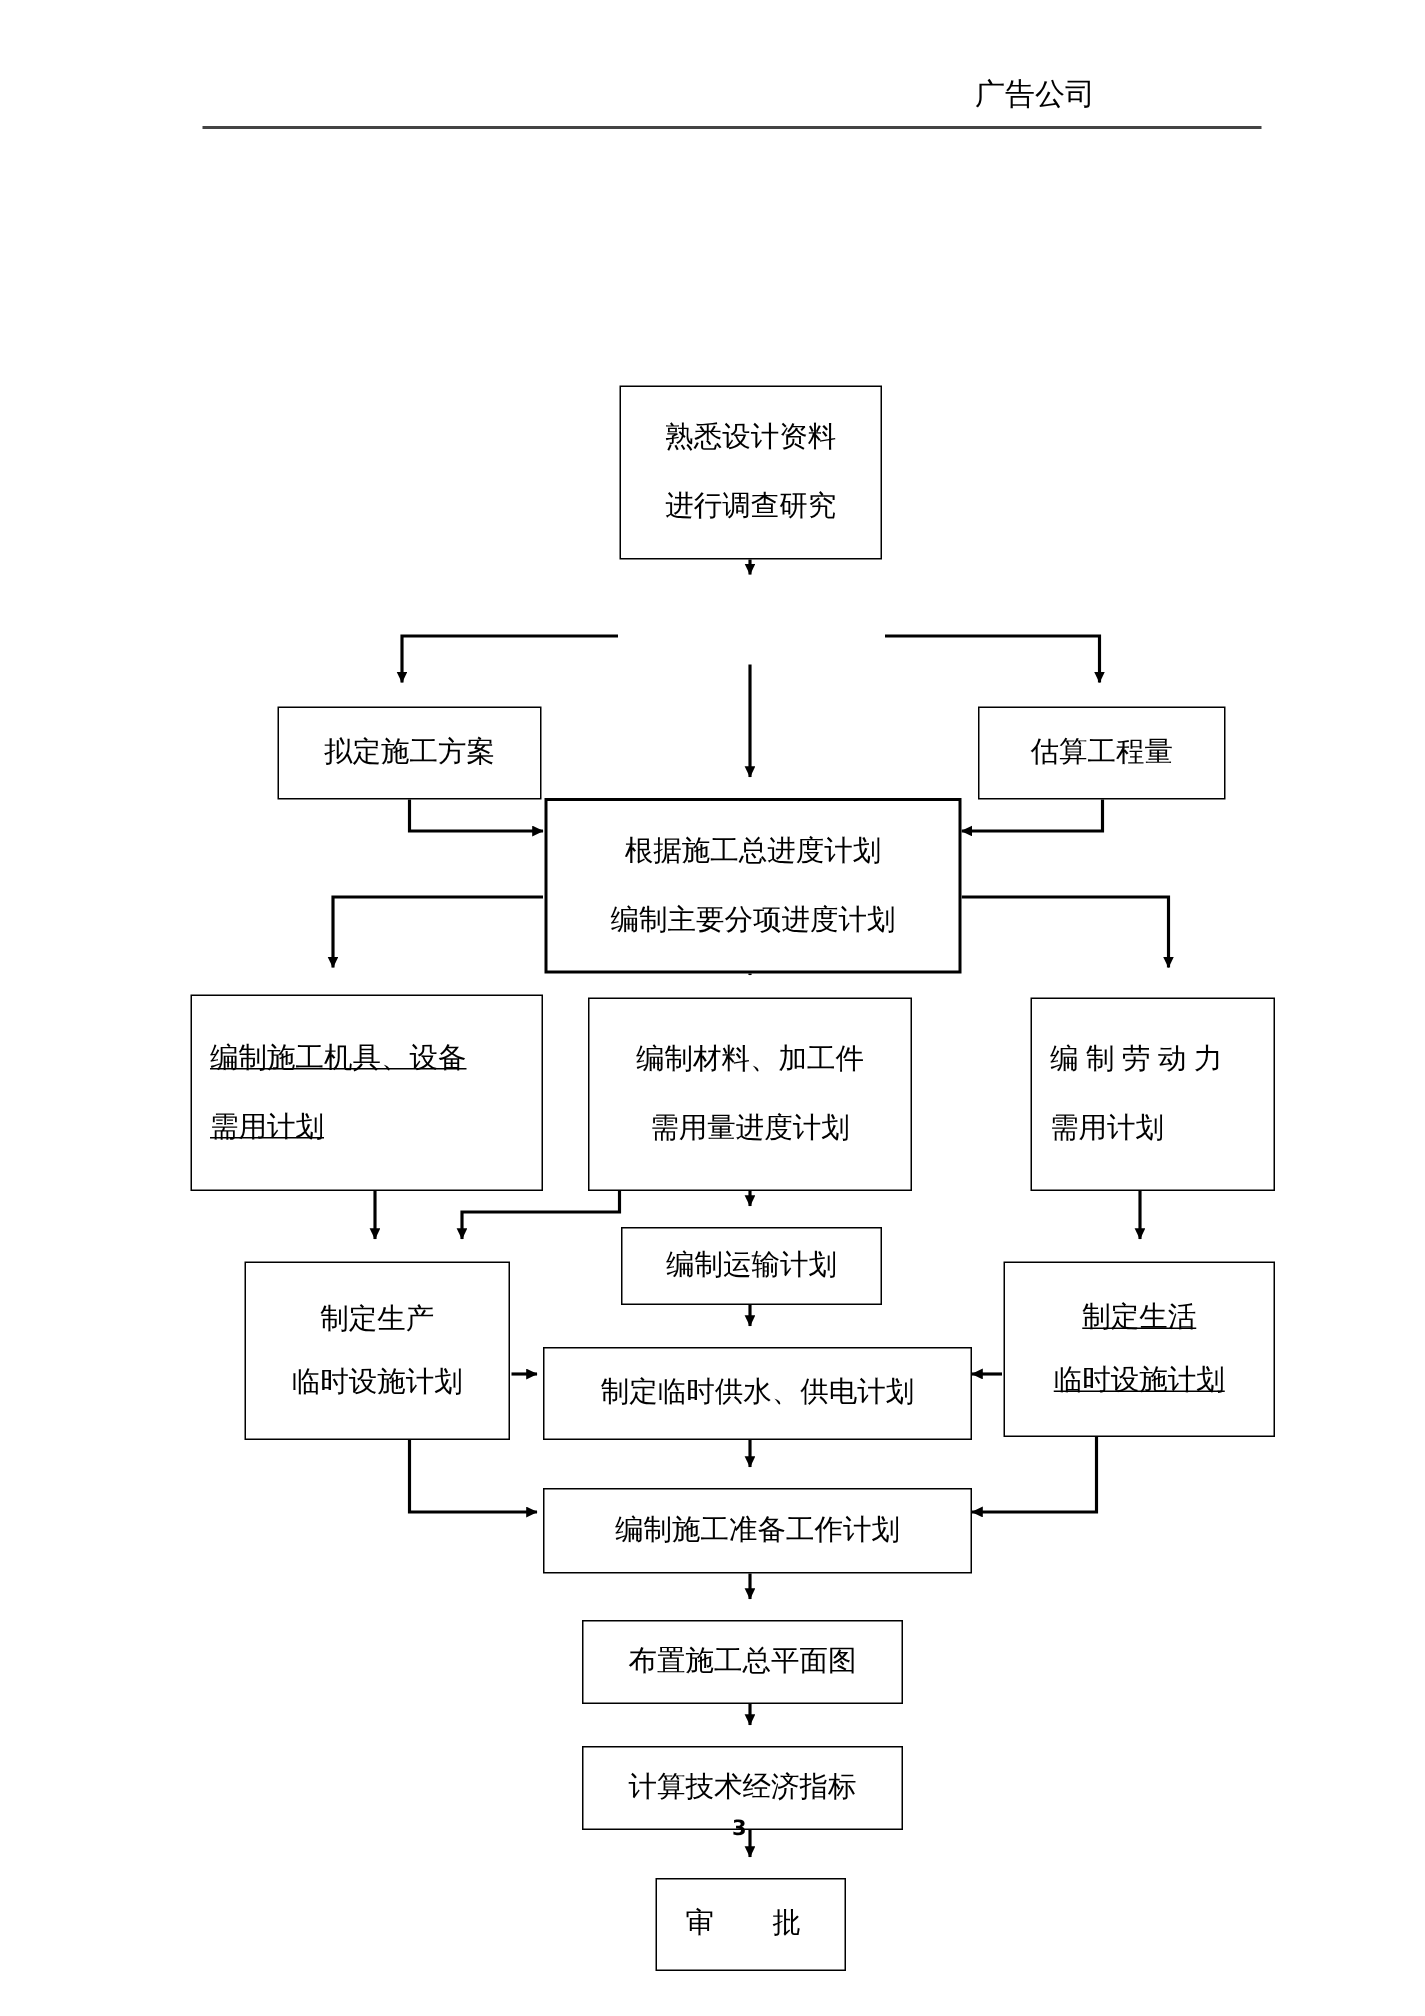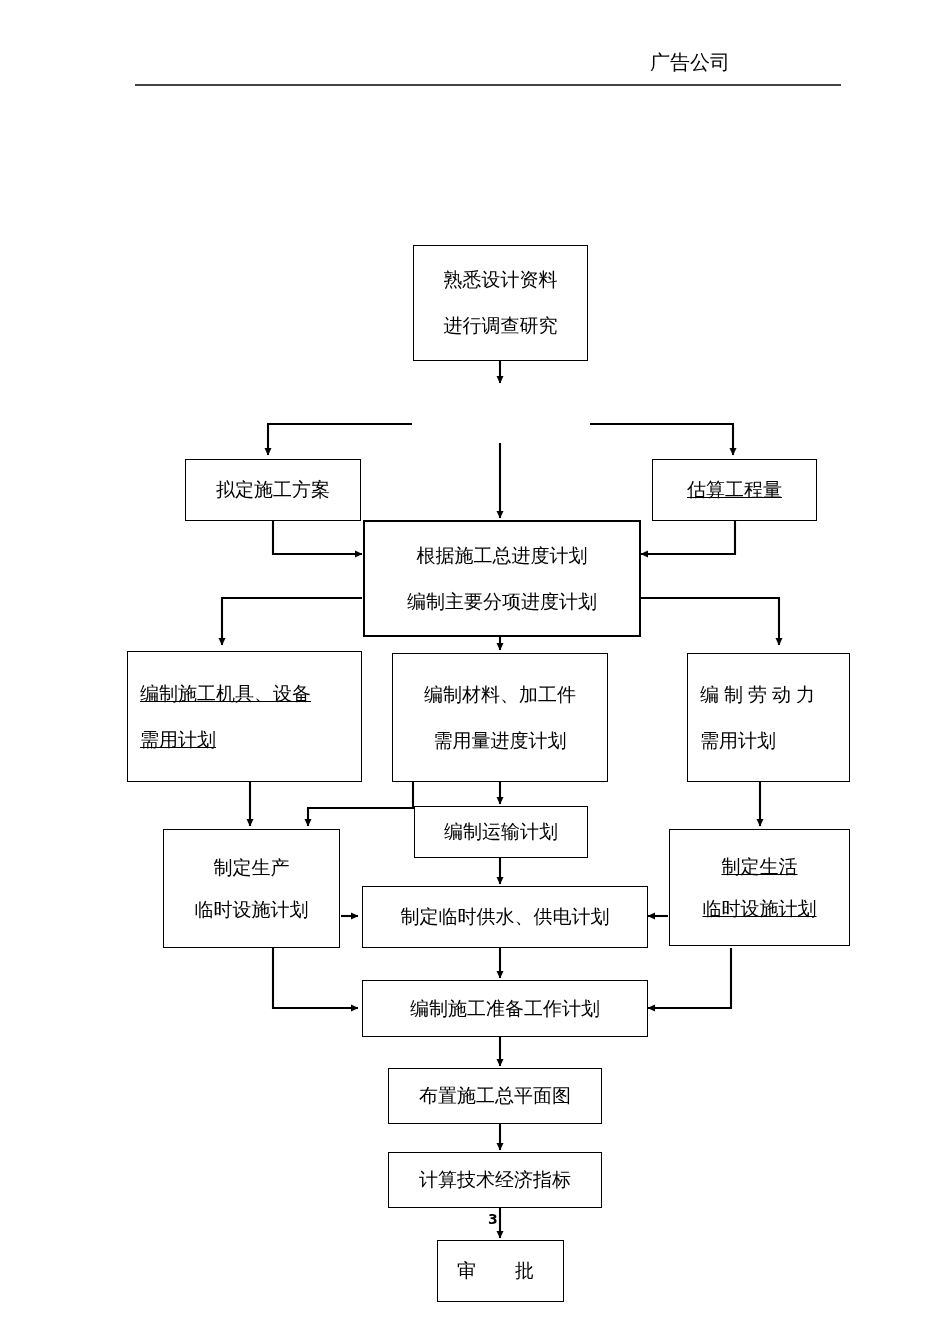--- a/index.html
+++ b/index.html
@@ -70,20 +70,21 @@
     border: 1px solid #000000;
     background: #ffffff;
     display: flex;
     flex-direction: column;
     justify-content: center;
     font-family: "DejaVu Serif", serif;
     font-size: 19px;
     line-height: 1.05;
     color: #000000;
     z-index: 2;
+    margin-top: 12px;
   }
   .node.thick {
     border: 2px solid #000000;
   }
   .node .ln {
     display: block;
     padding: 0 6px;
     white-space: nowrap;
   }
   .node.center .ln { text-align: center; }
@@ -178,21 +179,21 @@
     <div class="node center" style="left:413px; top:245px; width:175px; height:116px;">
       <span class="ln">熟悉设计资料</span>
       <span class="ln">进行调查研究</span>
     </div>
 
 
     <div class="node center one" style="left:185px; top:459px; width:176px; height:62px;">
       <span class="ln">拟定施工方案</span>
     </div>
 
-    <div class="node center one" style="left:652px; top:459px; width:165px; height:62px;text-decoration:underline;">
+    <div class="node center one" style="left:652px; top:459px; width:165px; height:62px;">
       <span class="ln">估算工程量</span>
     </div>
 
     <div class="node center thick" style="left:363px; top:520px; width:278px; height:117px;">
       <span class="ln">根据施工总进度计划</span>
       <span class="ln">编制主要分项进度计划</span>
     </div>
 
     <div class="node left" style="left:127px; top:651px; width:235px; height:131px;text-decoration:underline;">
       <span class="ln">编制施工机具、设备</span>

